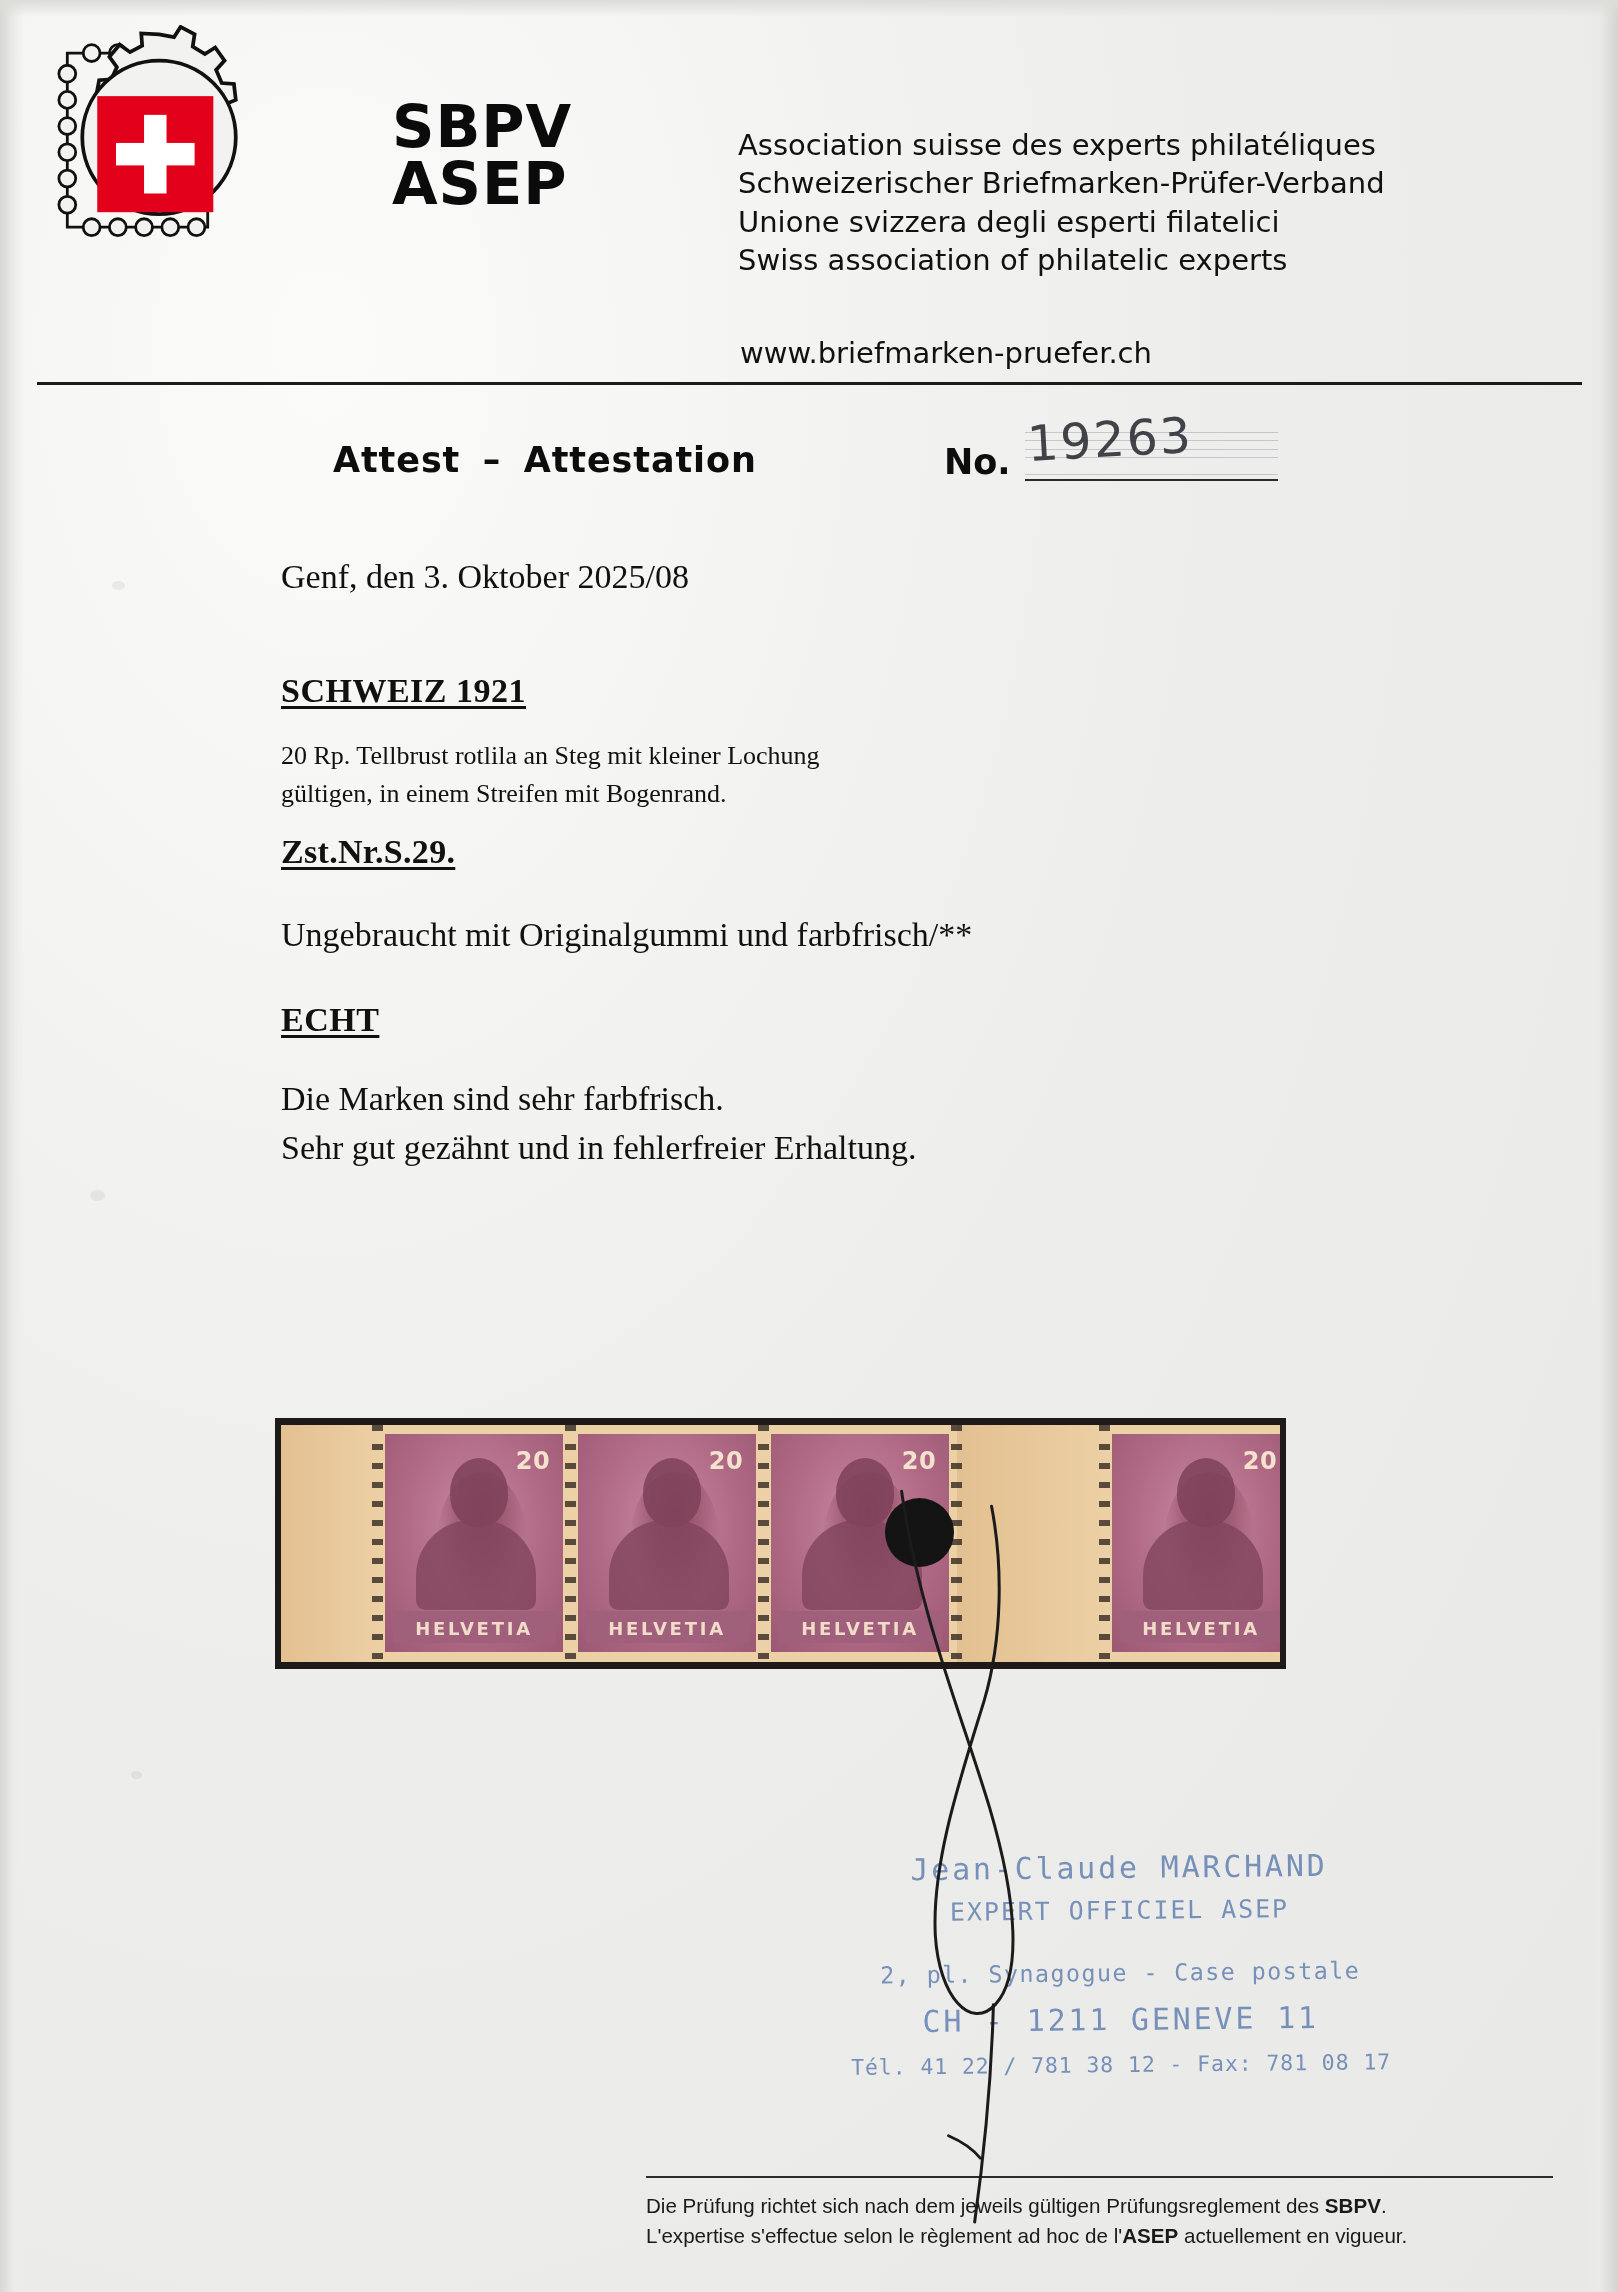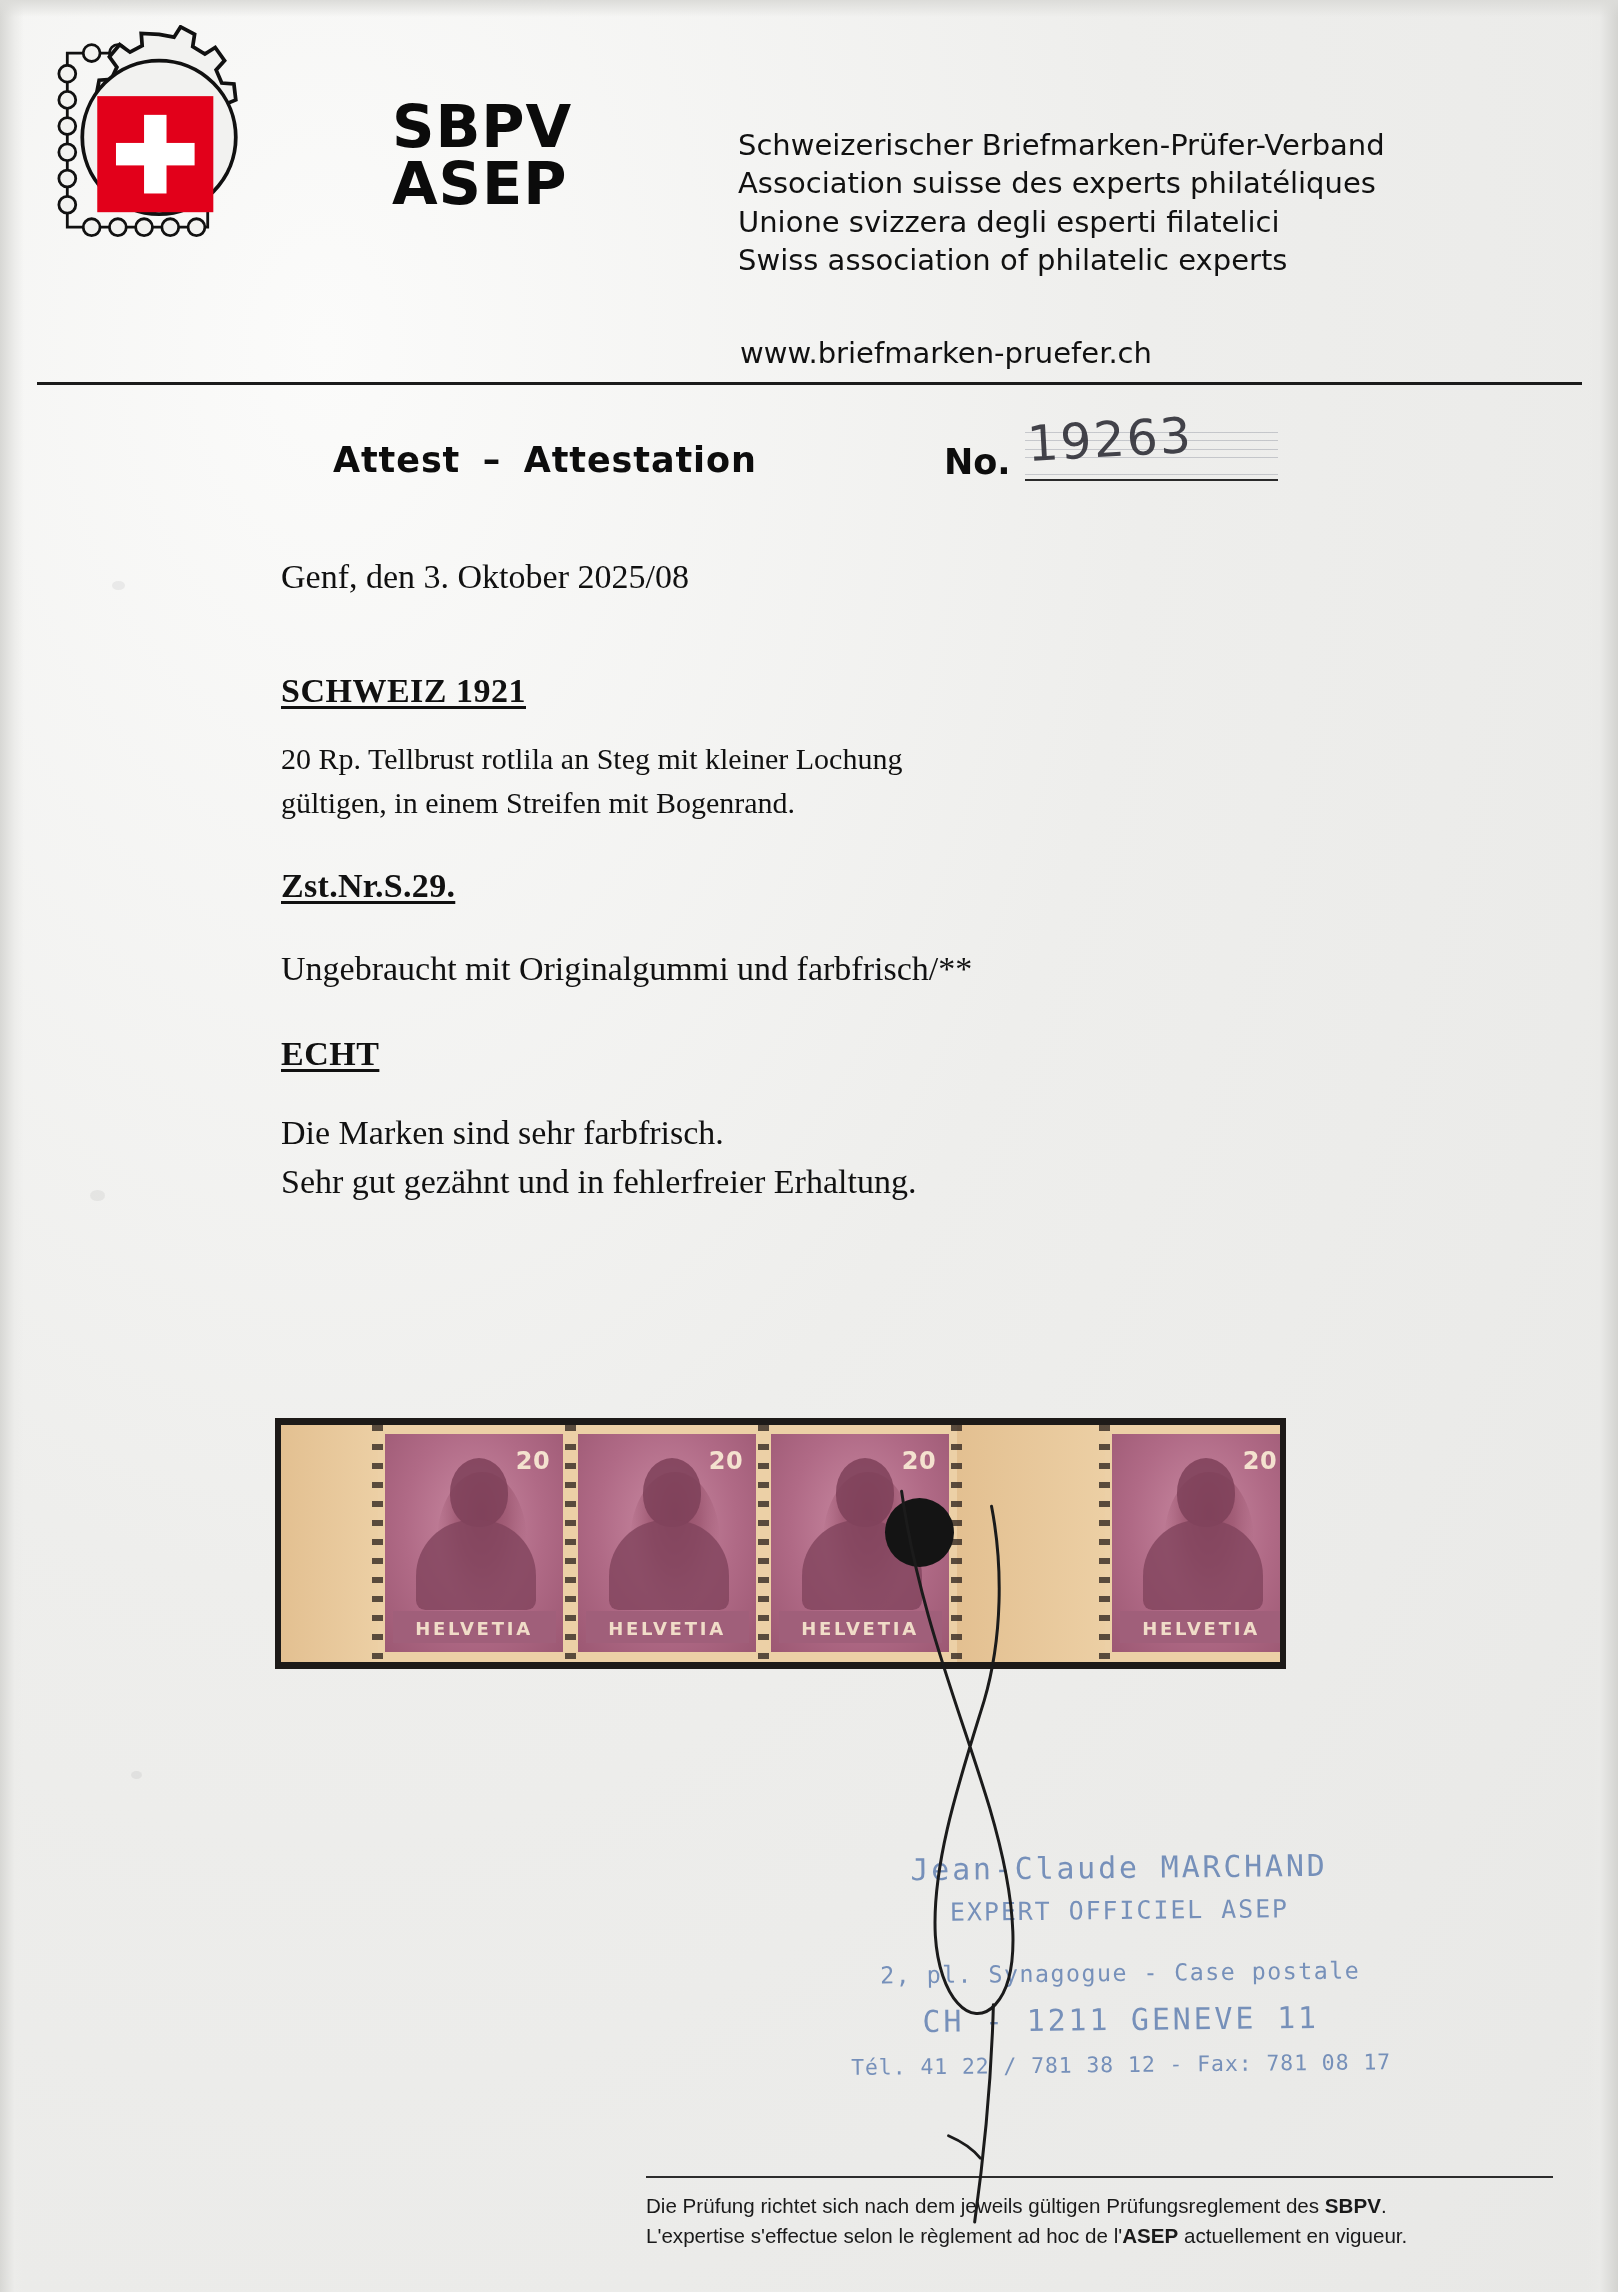--- a/index.html
+++ b/index.html
@@ -170,23 +170,23 @@
   .head-country {
     font-family: "Liberation Serif", serif;
     font-weight: bold;
     font-size: 34px;
     text-decoration: underline;
     text-underline-offset: 3.7px;
     margin-bottom: 27px;
     letter-spacing: 0.5px;
   }
   .desc {
-    font-size: 30px;
+    font-size: 26px;
     line-height: 1.48;
-    margin-bottom: 41px;
+    margin-bottom: 19px;
   }
   .catalog {
     font-weight: bold;
     font-size: 34px;
     text-decoration: underline;
     text-underline-offset: 3.7px;
     margin-bottom: 45px;
     letter-spacing: 0.3px;
   }
   .condition {
@@ -457,22 +457,22 @@
         <rect x="66" y="126" width="84" height="24" fill="#fff"></rect>
       </svg>
     </div>
 
     <div class="sbpv-asep">
       <div>SBPV</div>
       <div>ASEP</div>
     </div>
 
     <div class="org-lines">
+      <div>Association suisse des experts philatéliques</div>
       <div>Schweizerischer Briefmarken-Prüfer-Verband</div>
-      <div>Association suisse des experts philatéliques</div>
       <div>Unione svizzera degli esperti filatelici</div>
       <div>Swiss association of philatelic experts</div>
     </div>
 
     <div class="website">www.briefmarken-pruefer.ch</div>
   </div>
 
   <div class="rule"></div>
 
   <div class="attest-title">

